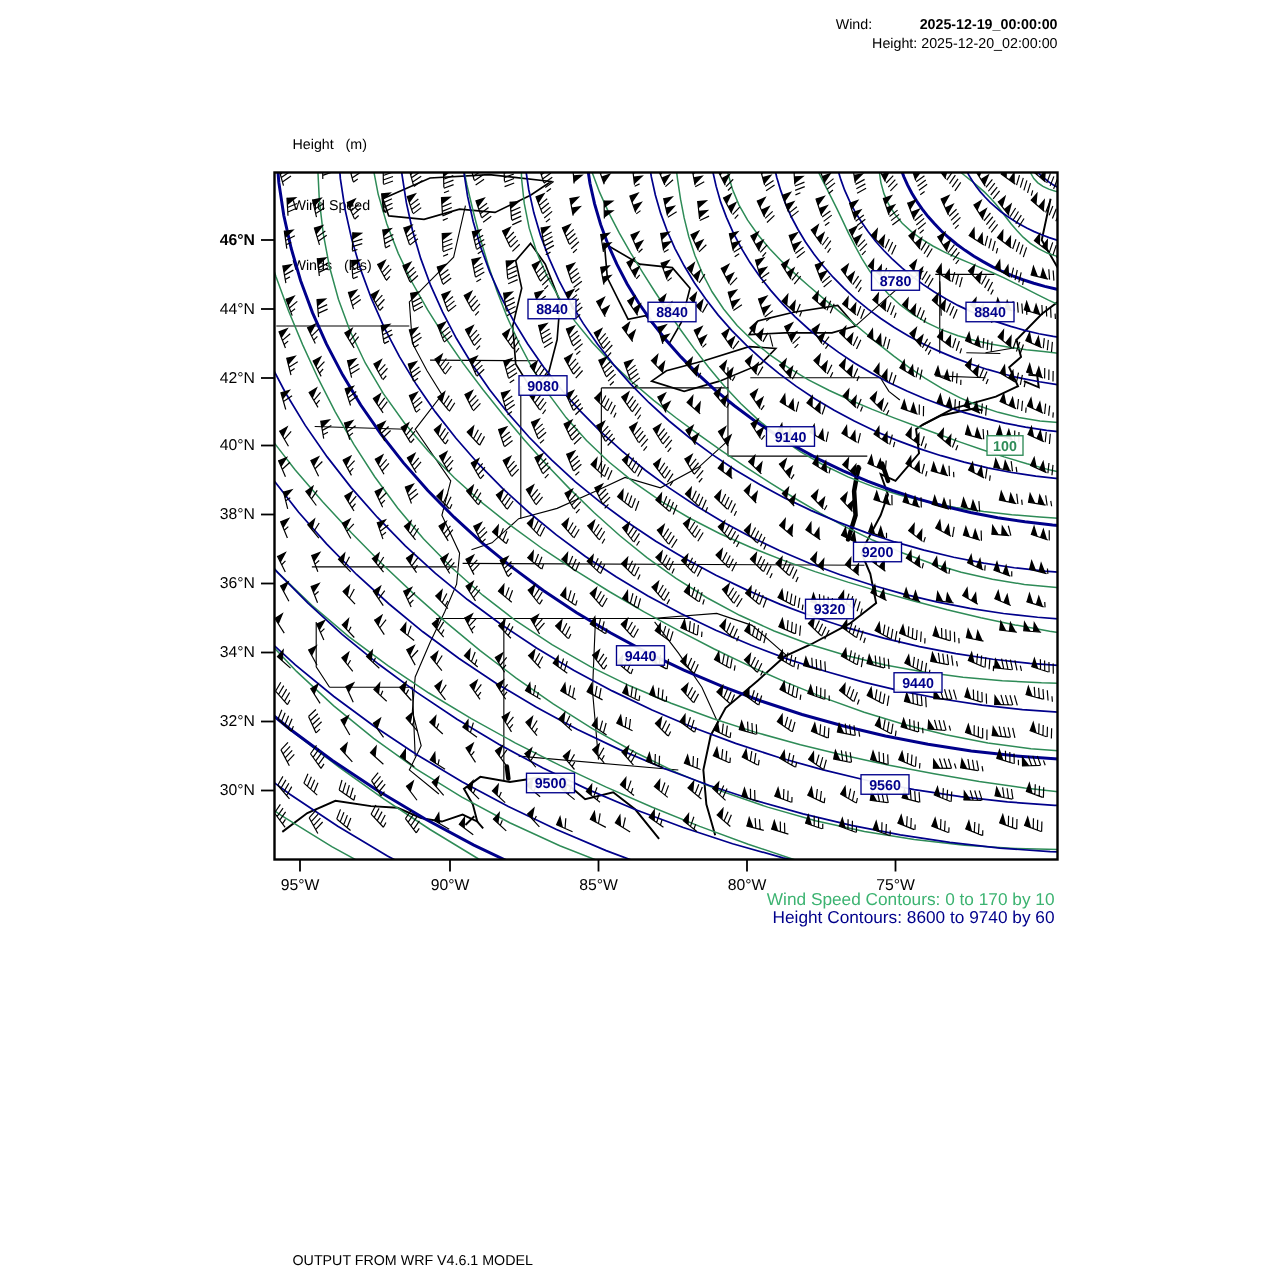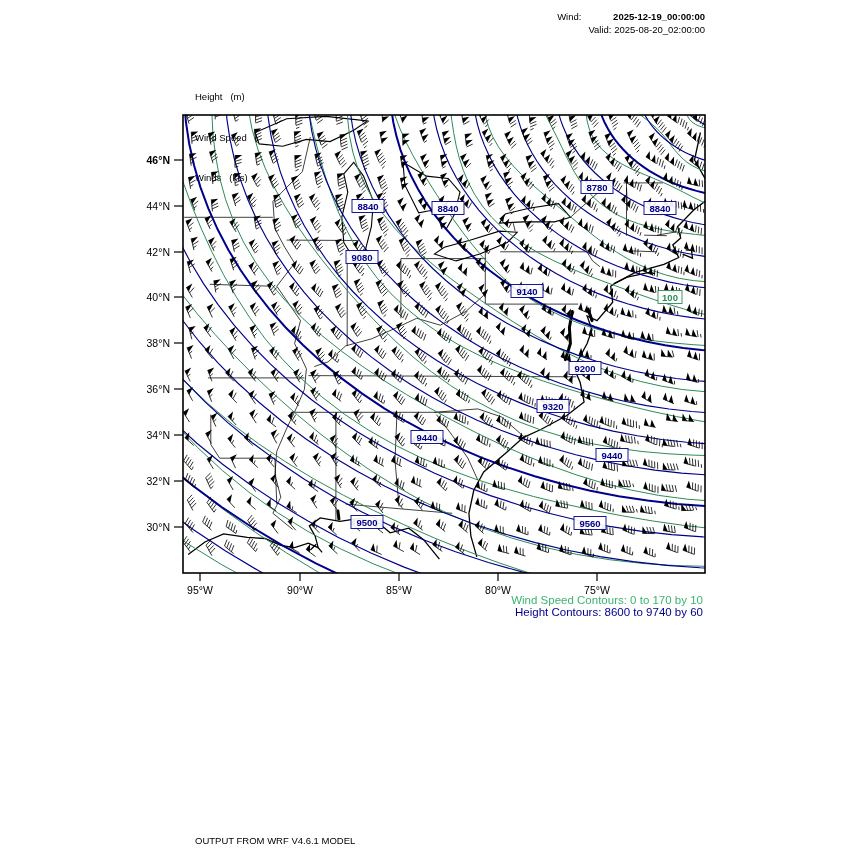--- a/index.html
+++ b/index.html
@@ -17,21 +17,21 @@
   #footer{position:absolute;left:195px;top:808px;font-size:9.5px;line-height:13px;white-space:pre;}
   svg{position:absolute;left:0;top:0;}
 </style>
 </head>
 <body>
 
 <div id="page">
 
   <div id="stamps">
     <div><span>Wind:</span> <span class="b">2025-12-19_00:00:00</span></div>
-    <div><span>Valid:</span> <span>2025-08-20_02:00:00</span></div>
+    <div><span>Height:</span> <span>2025-12-20_02:00:00</span></div>
   </div>
 
   <div id="legend">
     <div>Height   (m)</div>
     <div>Wind Speed   (kts)</div>
     <div>Winds   (kts)</div>
   </div>
 
   <svg id="map" width="850" height="850" viewBox="0 0 850 850">
       <clipPath id="clipF">

